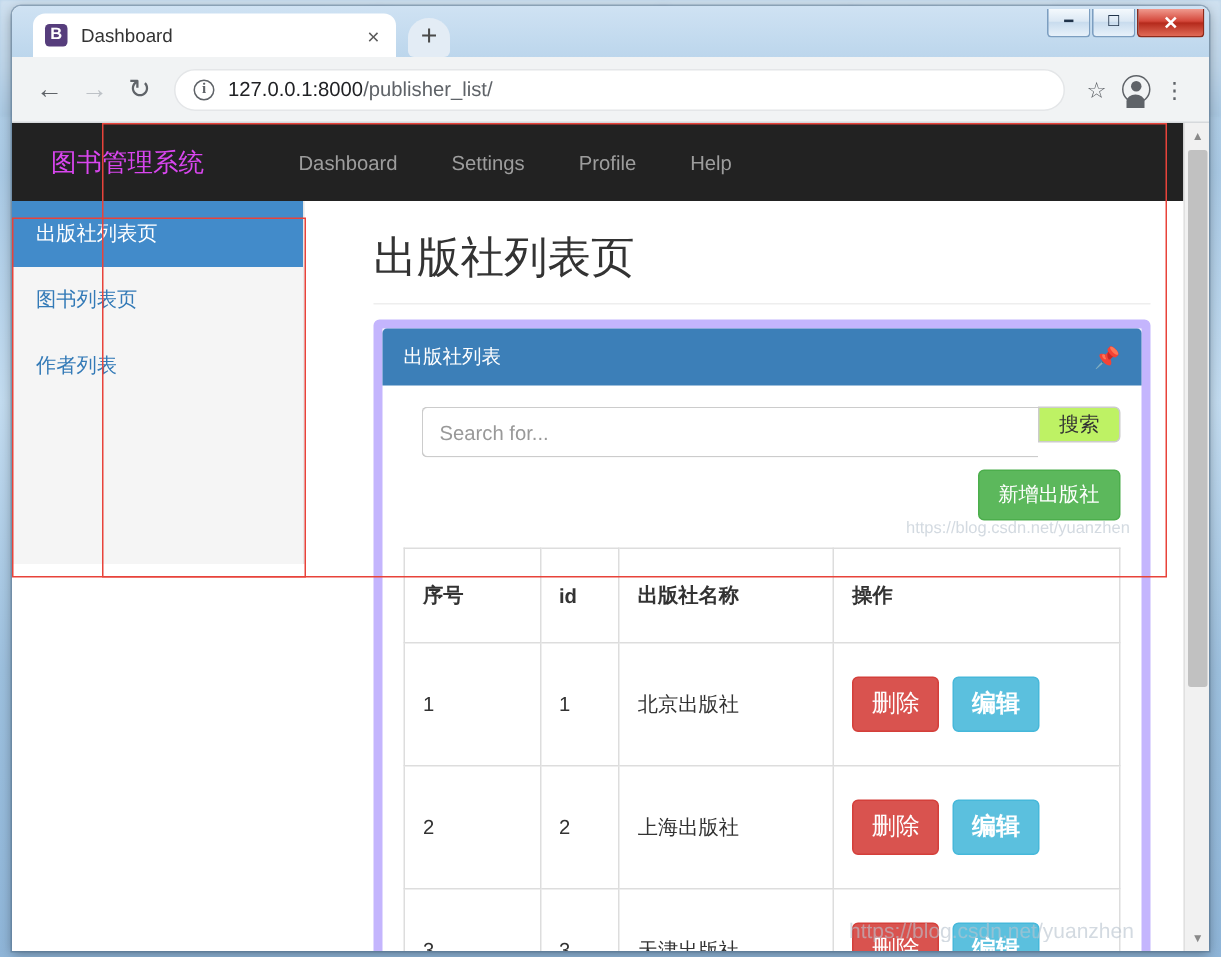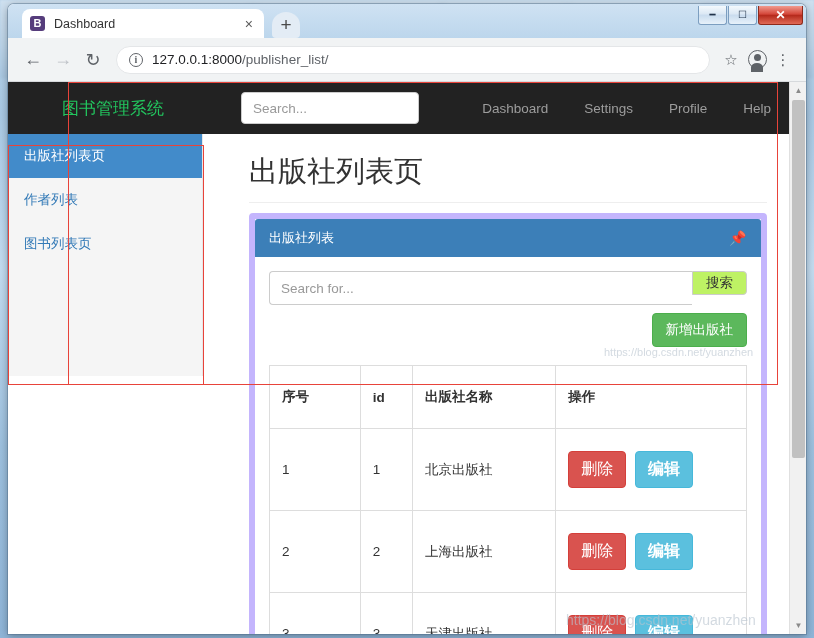--- a/index.html
+++ b/index.html
@@ -111,21 +111,21 @@
   #viewport {
     position:relative; height:552px; background:#fff; overflow:hidden;
   }
   #page { position:absolute; left:0; top:0; right:17px; bottom:0; background:#fff; }
 
   
   #navbar {
     height:52px; background:#222; display:flex; align-items:center;
     padding:0 0 0 26px; color:#9d9d9d;
   }
-  #brand { font-size:17px; color:#22c55e; white-space:nowrap;margin-left:28px; }
+  #brand { font-size:17px; color:#d946ef; white-space:nowrap; }
   #navsearch {
     margin-left:77px; width:196px; height:32px; background:#fff;
     border:1px solid #ccc; border-radius:4px;
     display:flex; align-items:center; padding:0 11px;
     font-size:13.5px; color:#999;
   }
   #navlinks { display:flex; margin-left:45px; }
   #navlinks a {
     color:#9d9d9d; text-decoration:none; font-size:13.5px; padding:0 18px; white-space:nowrap;
   }
@@ -151,21 +151,21 @@
 
   
   #panel { border:6px solid #c4b5fd; border-radius:4px; margin-top:10px; background:#fff; }
   #panel-head {
     background:#3c7fb8; color:#fff; padding:10px 14px; font-size:13px;
     border-radius:3px 3px 0 0; display:flex; align-items:center; justify-content:space-between;
   }
   #pin { font-size:14px; line-height:1; }
   #panel-body { padding:14px; }
 
-  .search-row { display:flex; }
+  .search-row { display:flex;margin-left:12px; }
   .search-input {
     flex:1 1 auto; height:34px; border:1px solid #ccc; border-right:none;
     border-radius:4px 0 0 4px; padding:0 11px; font-size:13.5px; color:#999;
     display:flex; align-items:center; background:#fff;
   }
   .search-btn {
     height:24px; border:1px solid #ccc; border-radius:0 4px 4px 0;
     background:#bef264; color:#333; font-size:13.5px; padding:0 13px;
     display:flex; align-items:center;
   }
@@ -279,36 +279,33 @@
     <span class="tbicon">☆</span>
     <span class="tbicon"><span class="avatar-ic"></span></span>
     <span class="tbicon">⋮</span>
   </div>
 
   <div id="viewport">
     <div id="page">
 
       <div id="navbar">
         <div id="brand">图书管理系统</div>
-        <div id="navsearch">
-          <span>Search...</span>
-        </div>
         <div id="navlinks">
           <a href="#">Dashboard</a>
           <a href="#">Settings</a>
           <a href="#">Profile</a>
           <a href="#">Help</a>
         </div>
       </div>
 
       <div id="body">
         <div id="sidebar">
           <div class="side-item active">出版社列表页</div>
+          <div class="side-item">图书列表页</div>
           <div class="side-item">作者列表</div>
-          <div class="side-item">图书列表页</div>
         </div>
 
         <div id="content">
           <h1 id="page-title">出版社列表页</h1>
 
           <div id="panel">
             <div id="panel-head">
               <span>出版社列表</span>
               <span id="pin">📌</span>
             </div>

